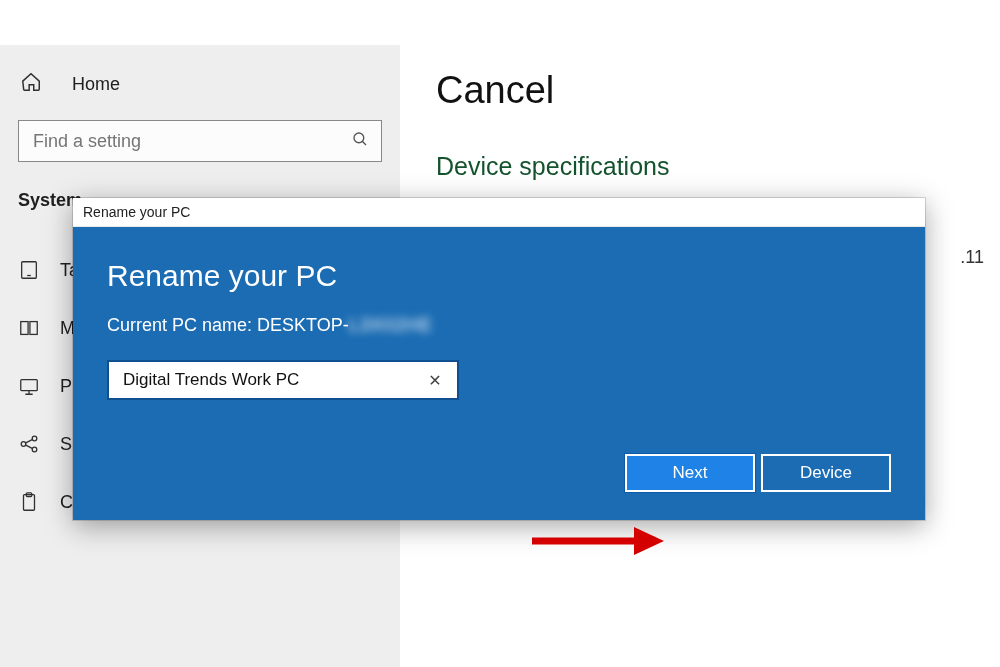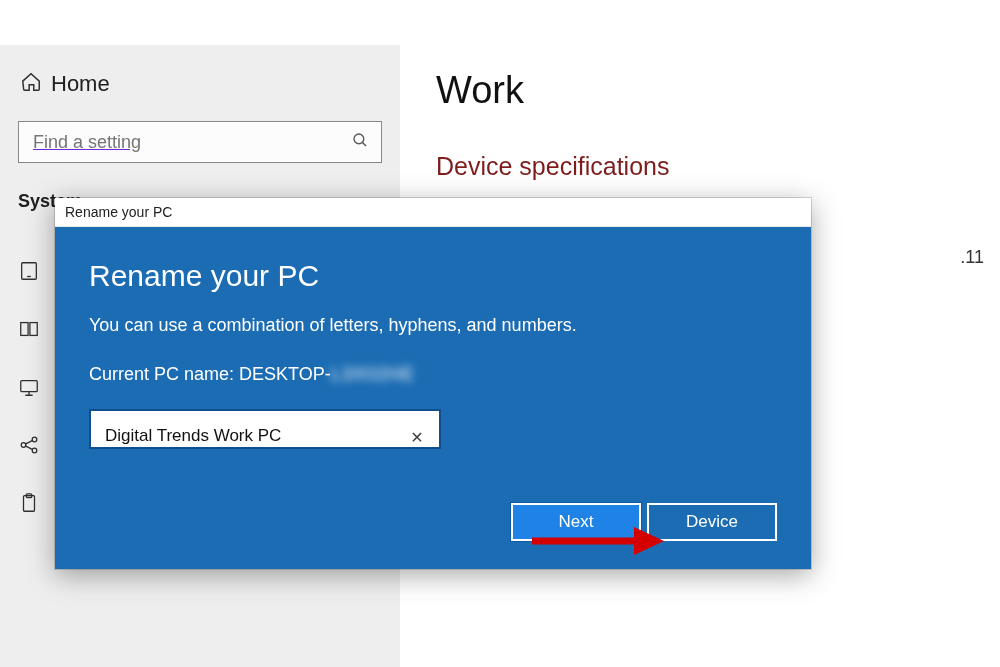--- a/index.html
+++ b/index.html
@@ -16,46 +16,45 @@
   
   .sidebar {
     position: absolute;
     left: 0; top: 45px;
     width: 400px; height: 622px;
     background: #eeeeee;
     padding: 20px 18px 0 18px;
   }
   .home-row {
     display: flex;
-    align-items: flex-start;
-    gap: 9px;
+    align-items: center;
+    gap: 30px;
     padding: 6px 0 22px 2px;
-    font-size: 22px;
+    font-size: 18px;
     color: #202020;
   }
   .home-row svg { width: 22px; height: 22px; stroke:#303030; }
   .search-box {
     display: flex;
     align-items: center;
     justify-content: space-between;
     border: 1px solid #888;
     background: #fcfcfc;
     height: 42px;
     padding: 0 12px;
     font-size: 18px;
     color: #666;
     margin-bottom: 28px;
   }
   .search-box input {
     border: none; outline: none;
     background: transparent;
     font-size: 18px;
-    color: #6d28d9;
+    color: #000000;
     width: 100%;
-    text-decoration: underline;
   }
   .search-box svg { width: 18px; height: 18px; stroke:#555; }
   .section-label {
     font-size: 18px;
     font-weight: 600;
     color: #202020;
     margin-bottom: 30px;
   }
   .nav-list { display:flex; flex-direction:column; gap:0; }
   .nav-item {
@@ -68,28 +67,28 @@
   .nav-item .ic { width: 22px; height:22px; display:flex; align-items:center; justify-content:center; }
   .nav-item .ic svg { width:22px; height:22px; stroke:#303030; fill:none; stroke-width:1.4; }
 
   .main {
     position:absolute;
     left: 400px; top:45px;
     width: 600px; height: 622px;
     padding: 16px 36px;
   }
   .page-title { font-size: 38px; font-weight: 400; color:#111; margin: 8px 0 40px 0; }
-  .sub-title  { font-size: 25px; font-weight: 400; color:#7f1d1d; }
+  .sub-title  { font-size: 25px; font-weight: 400; color:#14532d; }
   .ip-frag { position:absolute; right:16px; top:247px; font-size:18px; color:#333; }
 
   
   .dialog {
     position: absolute;
-    left: 55px; top: 198px;
-    width: 756px;
+    left: 73px; top: 198px;
+    width: 852px;
     background: #ffffff;
     box-shadow: 0 6px 26px rgba(0,0,0,0.35), 0 0 0 1px rgba(0,0,0,0.15);
   }
   .dialog-titlebar {
     background:#ffffff;
     color:#222;
     font-size: 14px;
     padding: 6px 10px 6px 10px;
     border-bottom: 1px solid #e9e9e9;
   }
@@ -97,21 +96,21 @@
     background: #1b6cb3;
     color: #ffffff;
     padding: 26px 34px 28px 34px;
   }
   .dialog-heading { font-size: 30px; font-weight: 400; margin: 6px 0 22px 0; }
   .dialog-desc { font-size: 18px; margin: 0 0 28px 0; }
   .dialog-current { font-size: 18px; margin: 0 0 14px 0; }
   .blur { filter: blur(4px); letter-spacing:1px; }
 
   .pc-input-wrap {
-    display:flex; align-items:flex-end;
+    display:flex; align-items:center;
     background:#ffffff;
     border:2px solid #0f4f8f;
     width: 352px; height:40px;
     padding: 0 8px 0 12px;
     margin-top: 24px;
   }
   .pc-input-wrap input {
     border:none; outline:none;
     font-size:17px; color:#111;
     flex:1;
@@ -216,30 +215,29 @@
             <rect x="6" y="4" width="12" height="17" rx="1"></rect>
             <rect x="9" y="2" width="6" height="4" rx="1"></rect>
           </svg>
         </span>
       <span>Clipboard</span>
     </div>
   </div>
 </div>
 
 <div class="main">
-  <div class="page-title">Work</div>
+  <div class="page-title">Cancel</div>
   <div class="sub-title">Device specifications</div>
 </div>
 <div class="ip-frag">.11</div>
 
 <div class="dialog">
   <div class="dialog-titlebar">Rename your PC</div>
   <div class="dialog-body">
     <div class="dialog-heading">Rename your PC</div>
-    <div class="dialog-desc">You can use a combination of letters, hyphens, and numbers.</div>
     <div class="dialog-current">
       <span>Current PC name: </span><span>DESKTOP-</span><span class="blur">L3X02HE</span>
     </div>
     <div class="pc-input-wrap">
       <input value="Digital Trends Work PC" style="">
       <span class="clear-x">✕</span>
     </div>
     <div class="dialog-buttons">
       <div class="btn btn-primary">Next</div>
       <div class="btn">Device</div>

